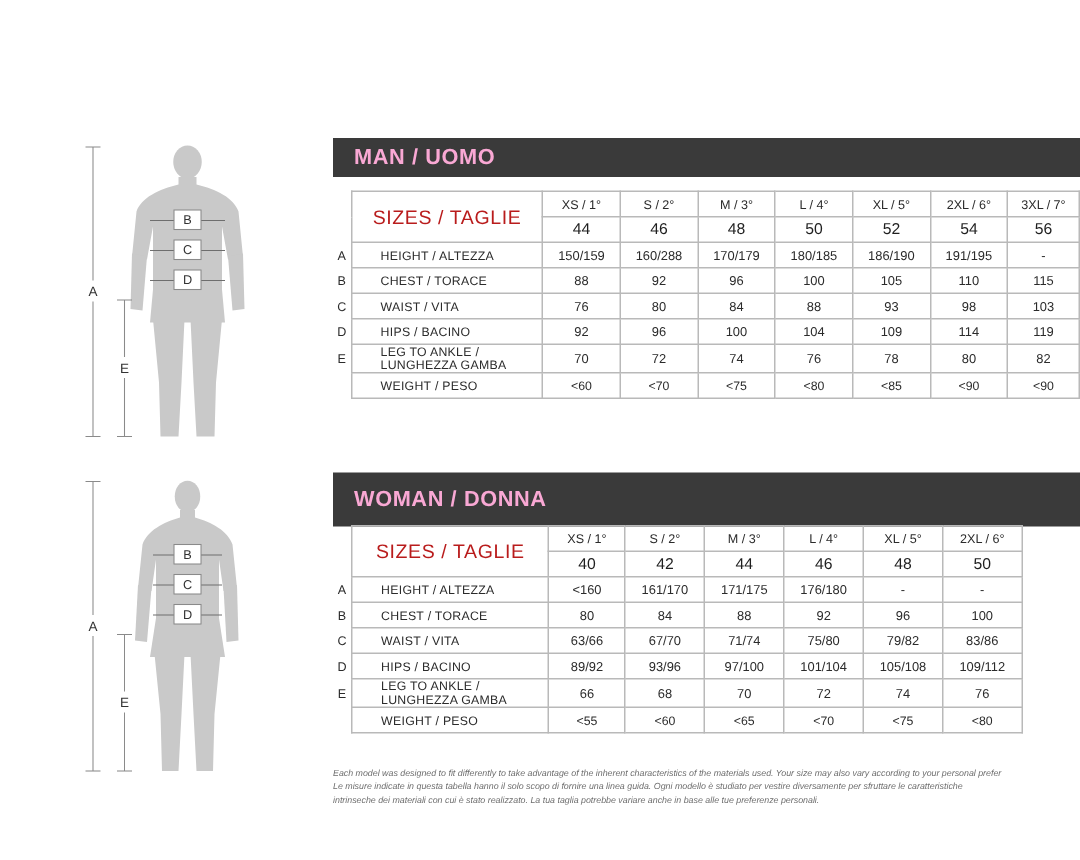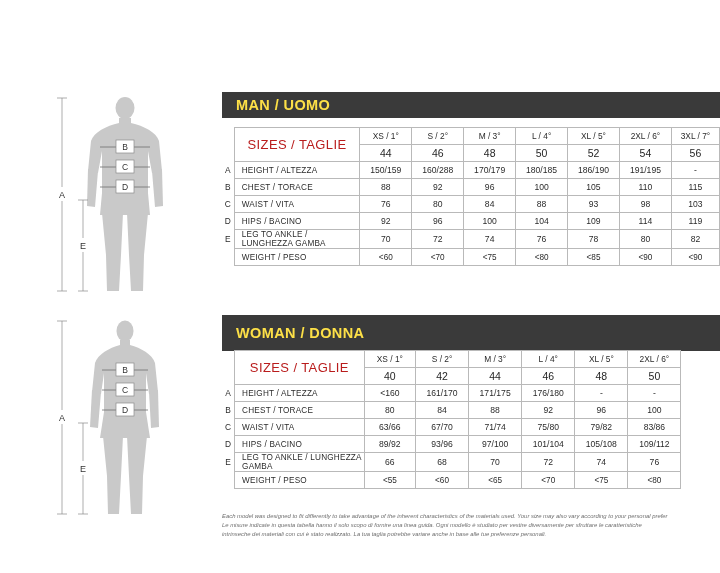--- a/index.html
+++ b/index.html
@@ -27,21 +27,21 @@
     font-weight: bold;
     letter-spacing: 0.5px;
     color: #d8d8d8;
     white-space: nowrap;
   }
 
   
   .section-bar {
     position: absolute;
     background: #3a3a3a;
-    color: #fde047;
+    color: #f9a8d4;
     font-size: 14.5px;
     font-weight: bold;
     letter-spacing: 0.4px;
     display: flex;
     align-items: center;
     padding-left: 14px;
   }
   #man-bar { left: 222px; top: 92px; width: 498px; height: 26px; }
   #woman-bar { left: 222px; top: 315px; width: 498px; height: 36px; }
 
@@ -64,21 +64,21 @@
   }
   table.chart td.letter {
     width: 14px;
     border: none;
     text-align: center;
     font-size: 8.4px;
     color: #2b2b2b;
   }
   table.chart td.rowlabel {
     text-align: left;
-    padding-left: 7px;
+    padding-left: 19px;
     width: 146px;
     font-size: 8.2px;
     letter-spacing: 0.2px;
   }
   table.chart td.sizecell {
     width: 58px;
   }
   .sizes-head {
     font-size: 13px;
     letter-spacing: 0.4px;

